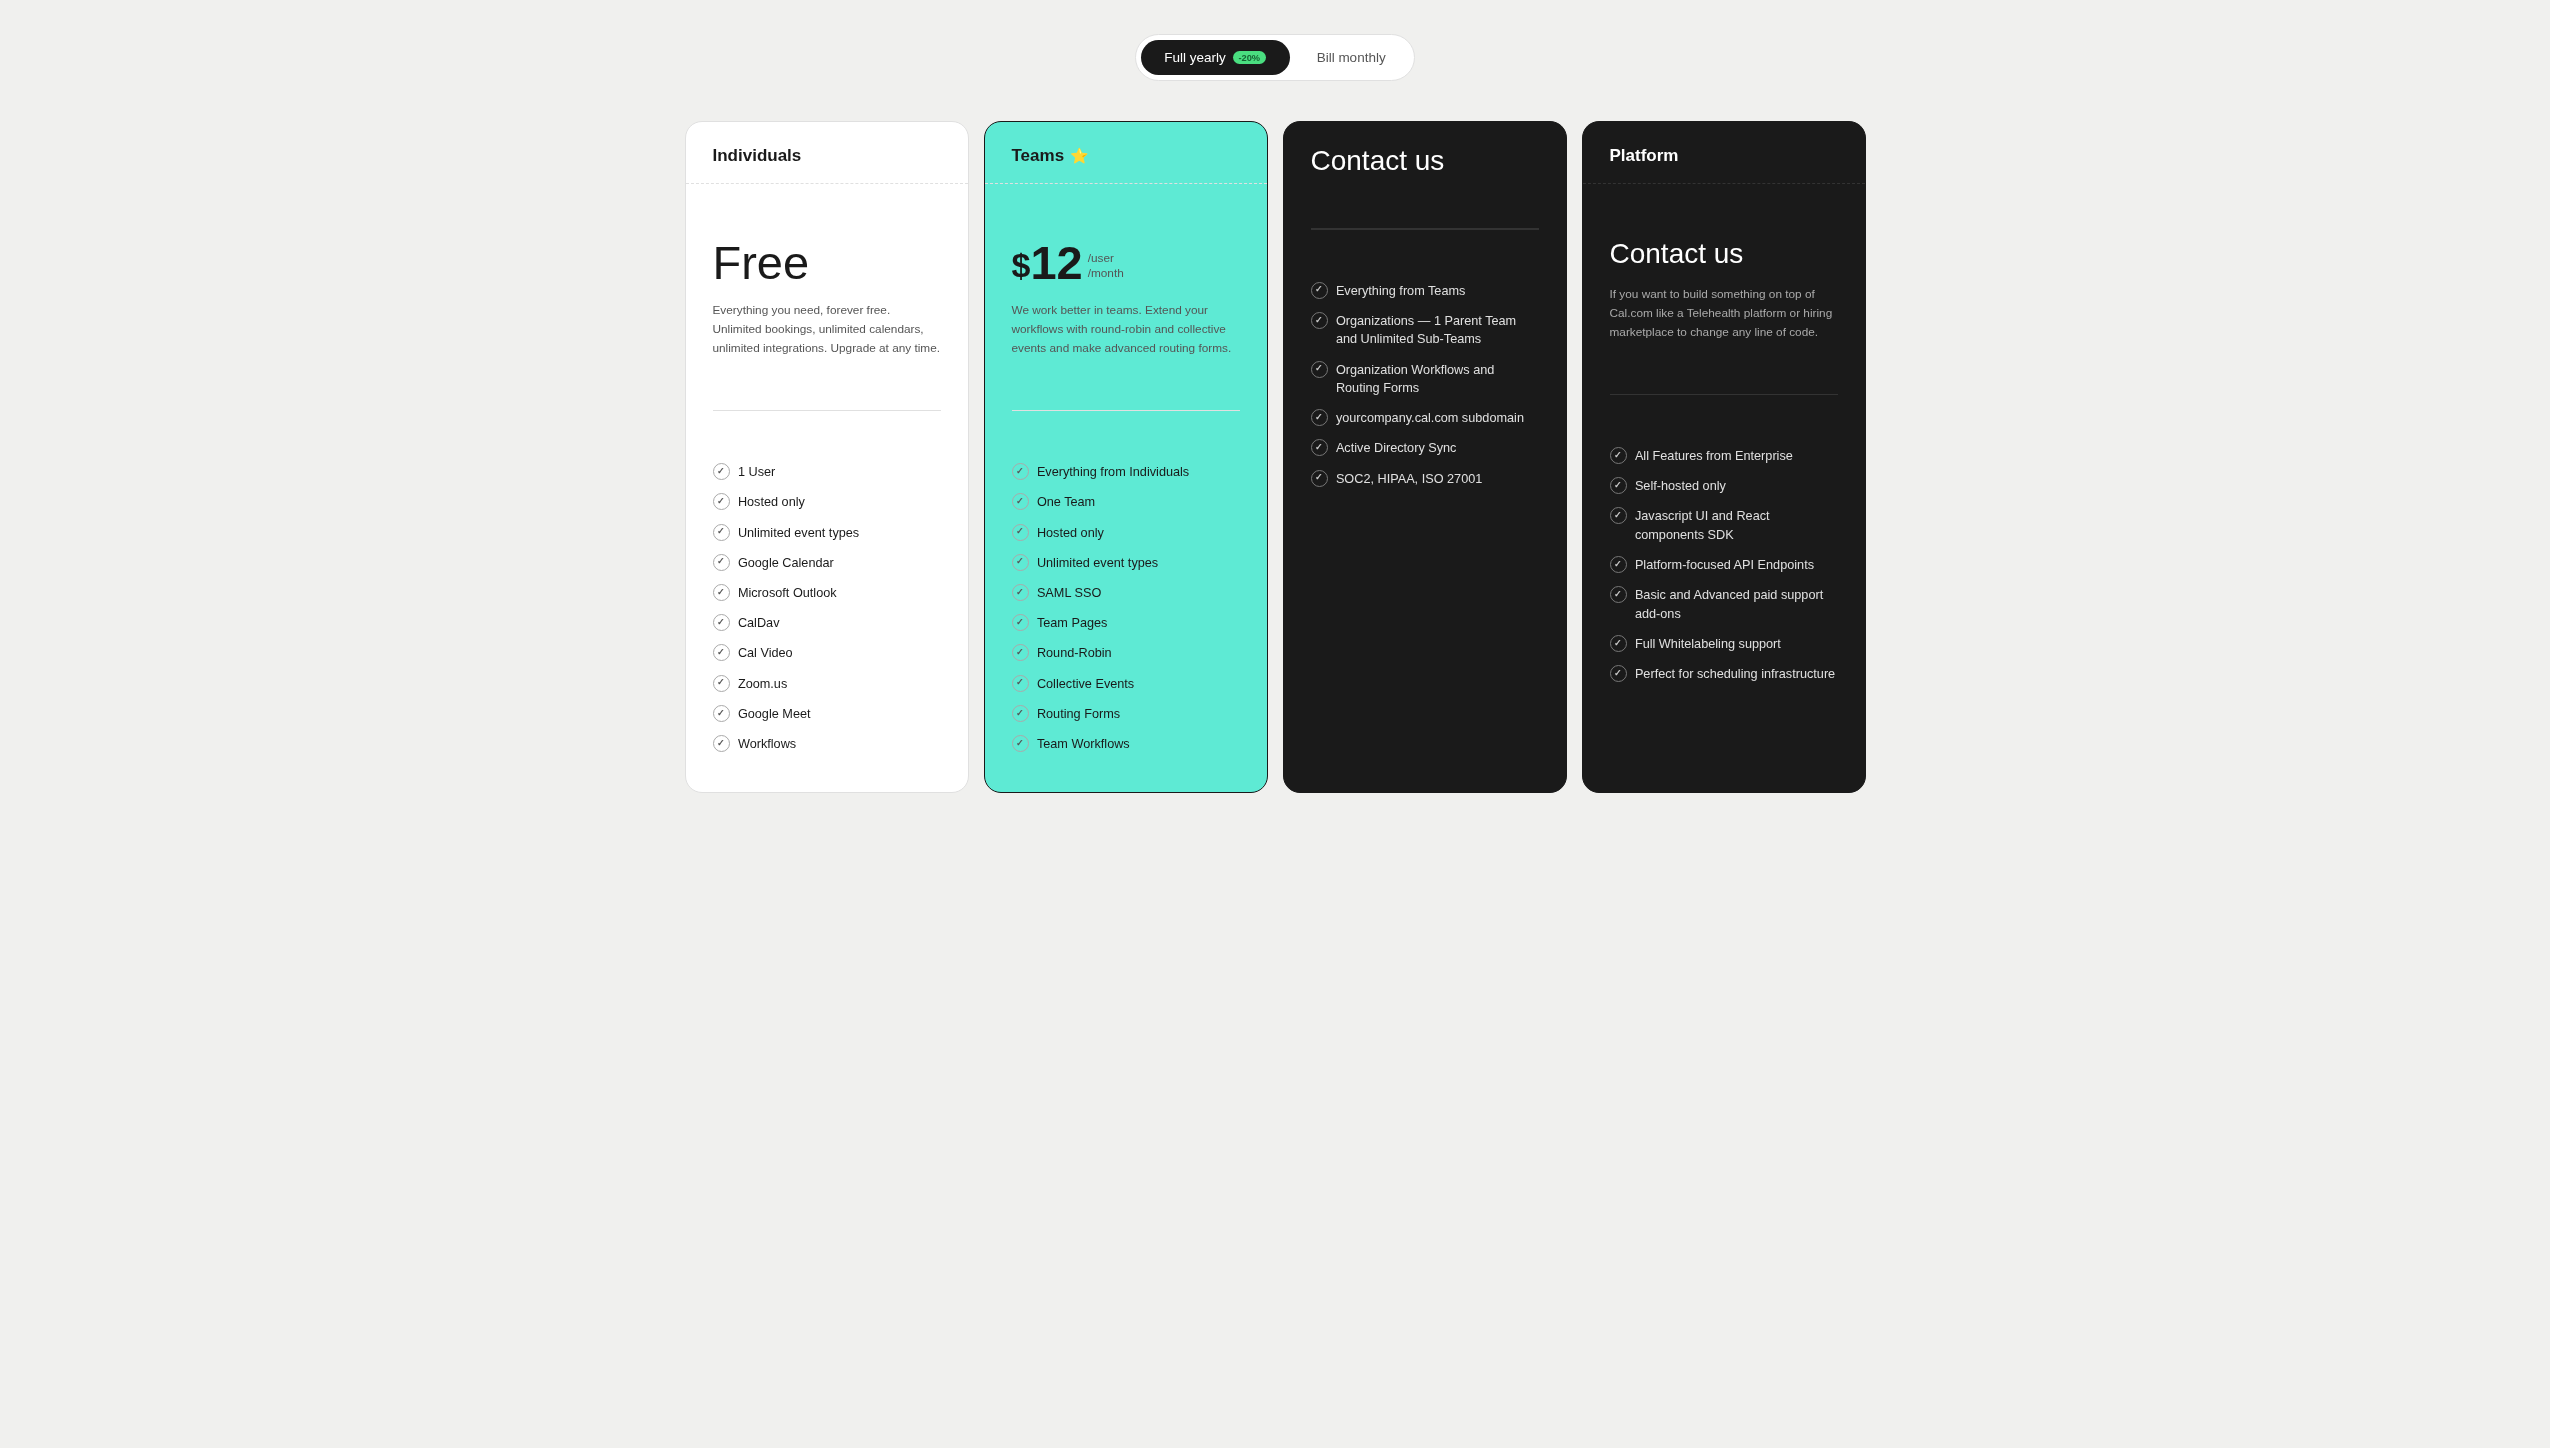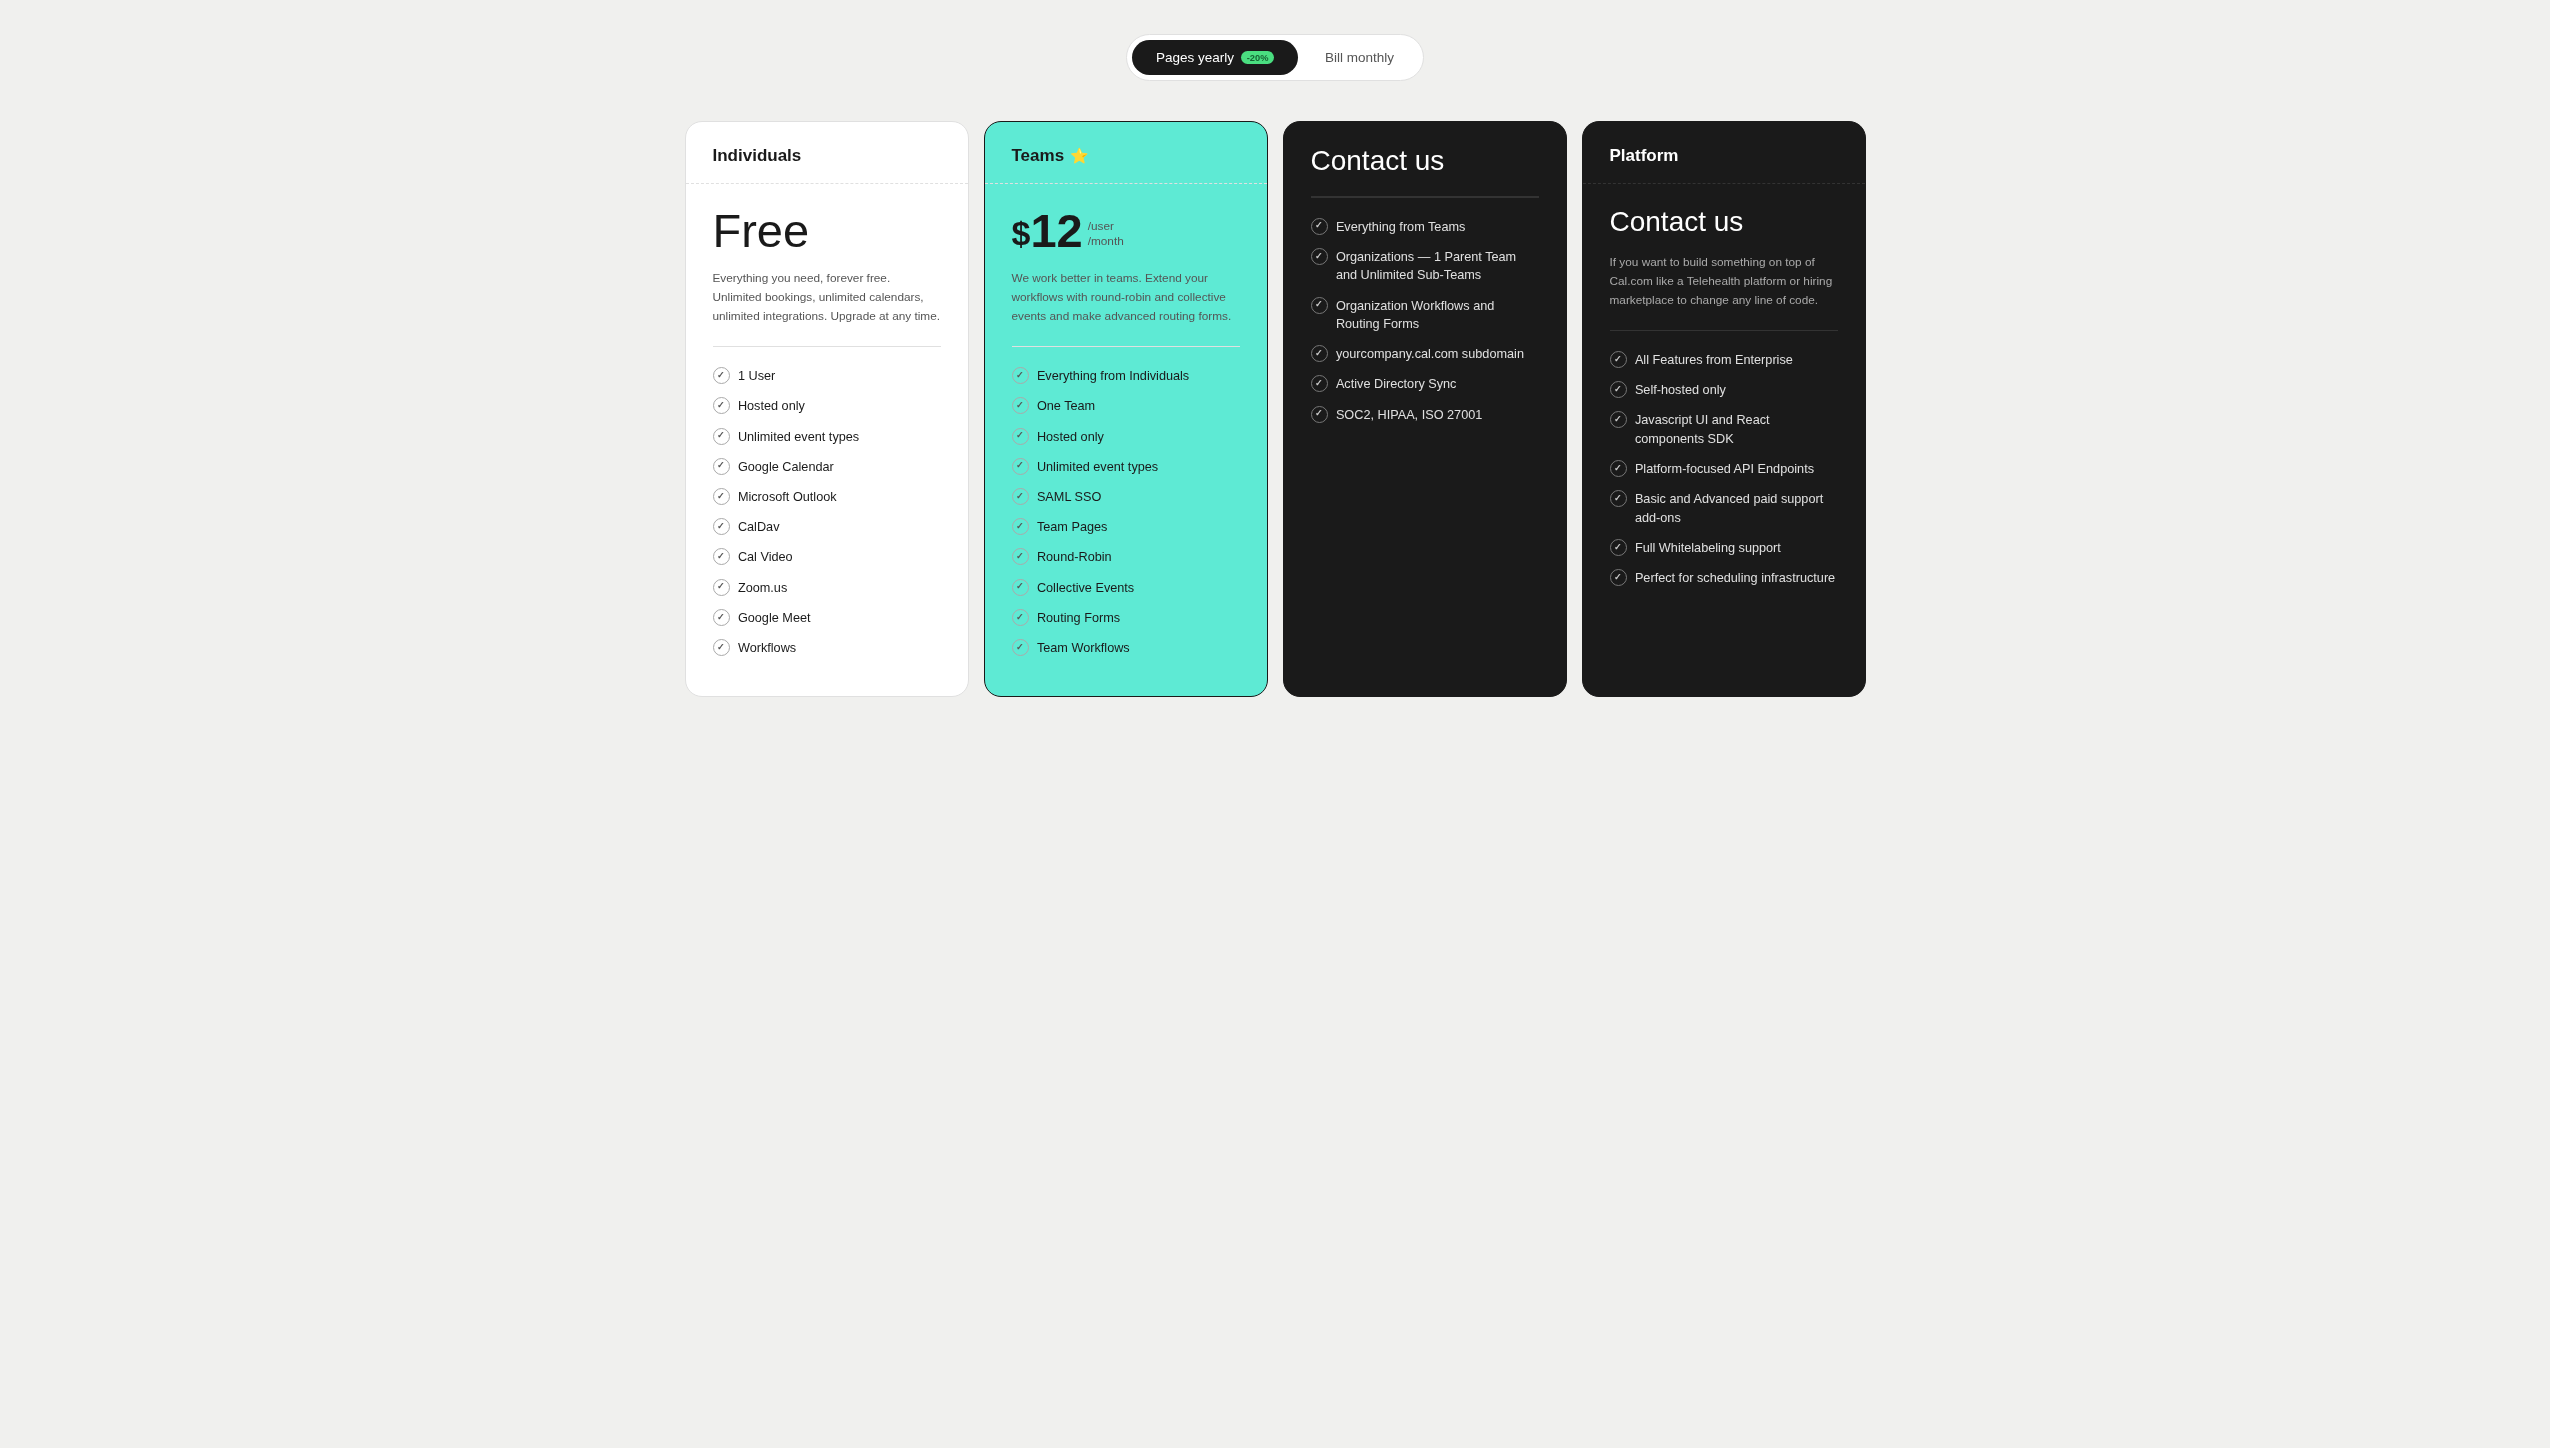--- a/index.html
+++ b/index.html
@@ -61,20 +61,21 @@
       max-width: 1181px;
       margin: 0 auto;
     }
 
     
     .plan-card {
       border-radius: 17px;
       overflow: hidden;
       display: flex;
       flex-direction: column;
+      gap: 32px;
     }
     .plan-card.light {
       background: #fff;
       border: 1.3px solid #e0e0e0;
     }
     .plan-card.dark {
       background: #1a1a1a;
       border: 1.3px solid #1a1a1a;
     }
 
@@ -198,21 +199,21 @@
       background: #5eead4;
       border: 1.7px solid #1a1a1a;
     }
   </style>
 </head>
 <body>
 
 <div class="billing-toggle">
   <div class="billing-toggle-container">
     <button class="toggle-btn active">
-      <span>Pages yearly</span>
+      <span>Full yearly</span>
       <span class="discount-badge">-20%</span>
     </button>
     <button class="toggle-btn inactive">
       <span>Bill monthly</span>
     </button>
   </div>
 </div>
 
 <div class="plans-grid" id="plans-grid">
 <div class="plan-card light">

